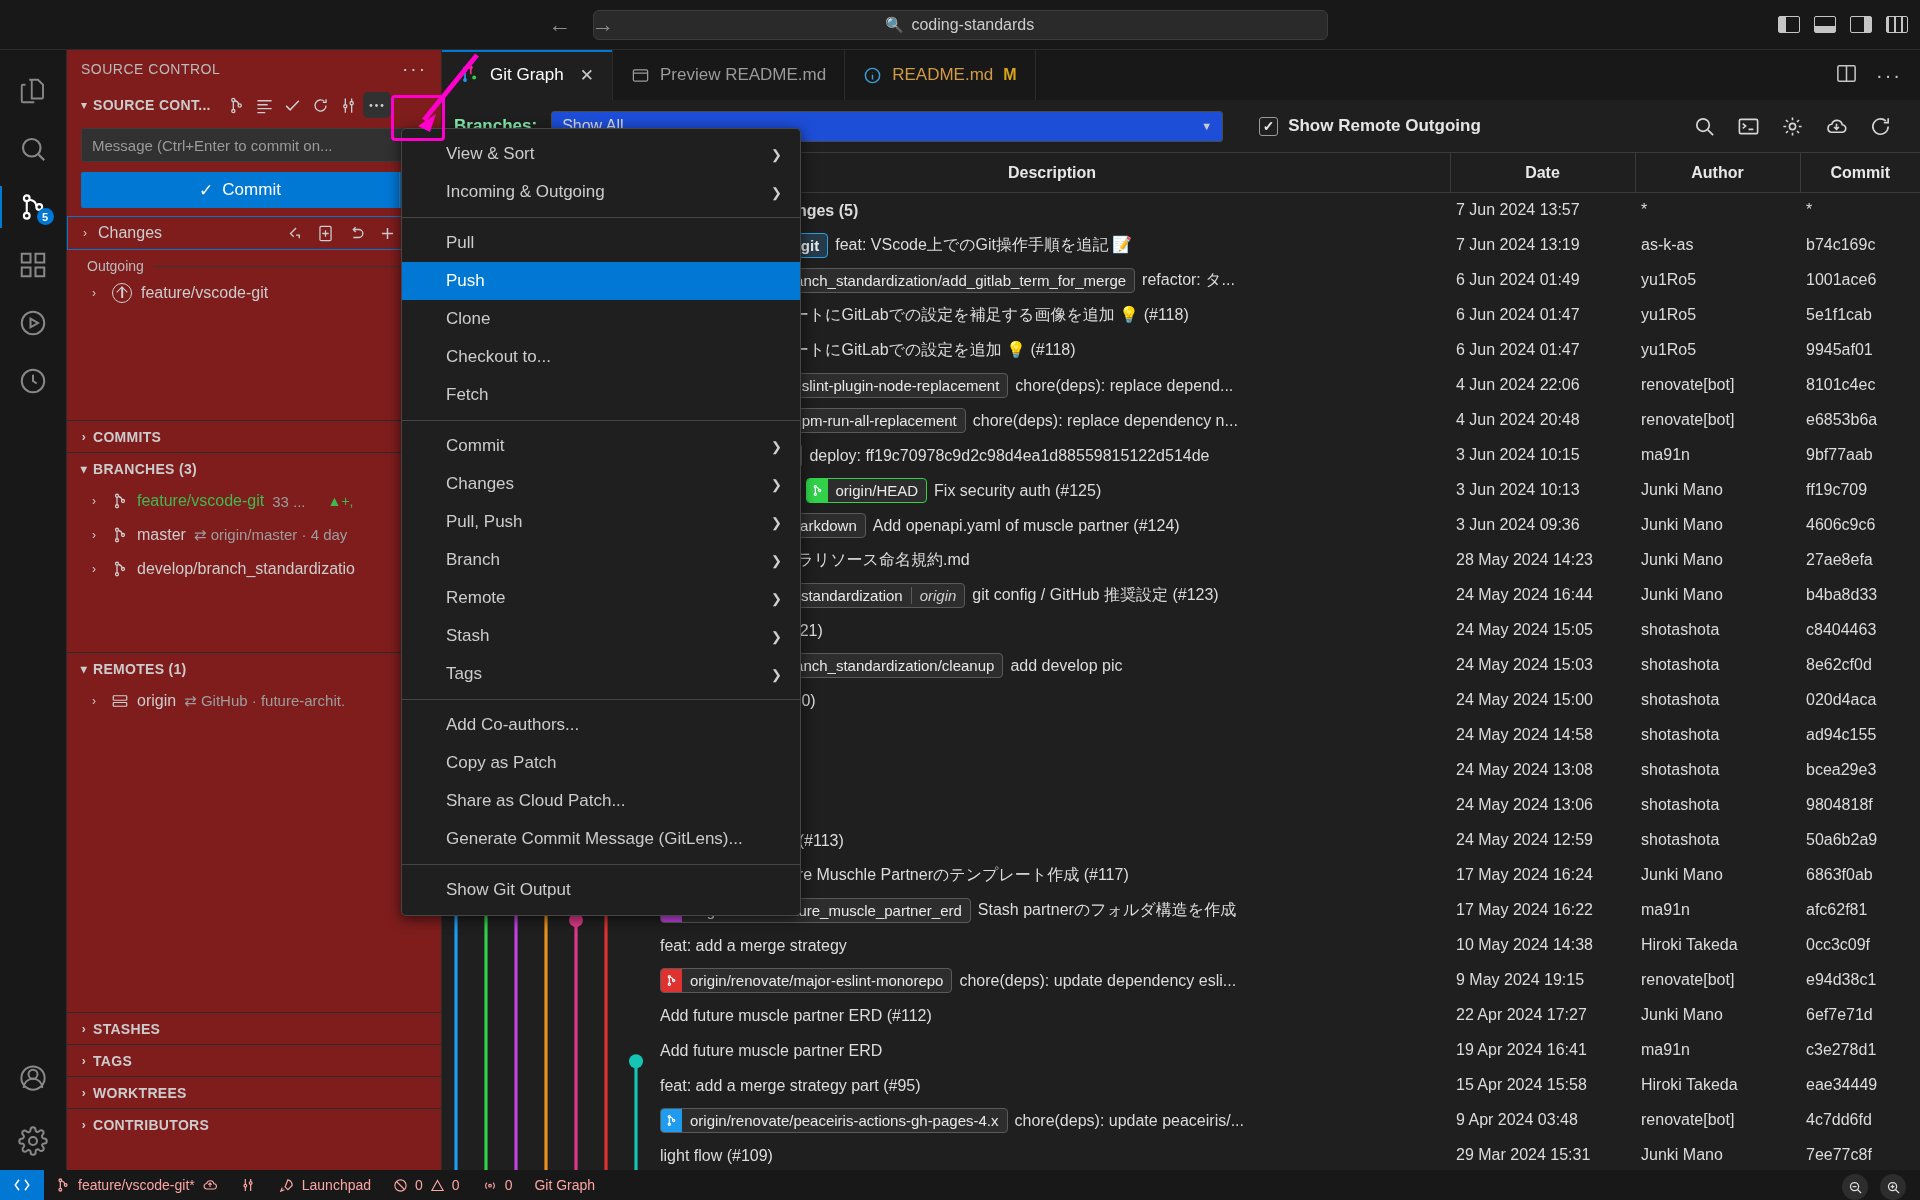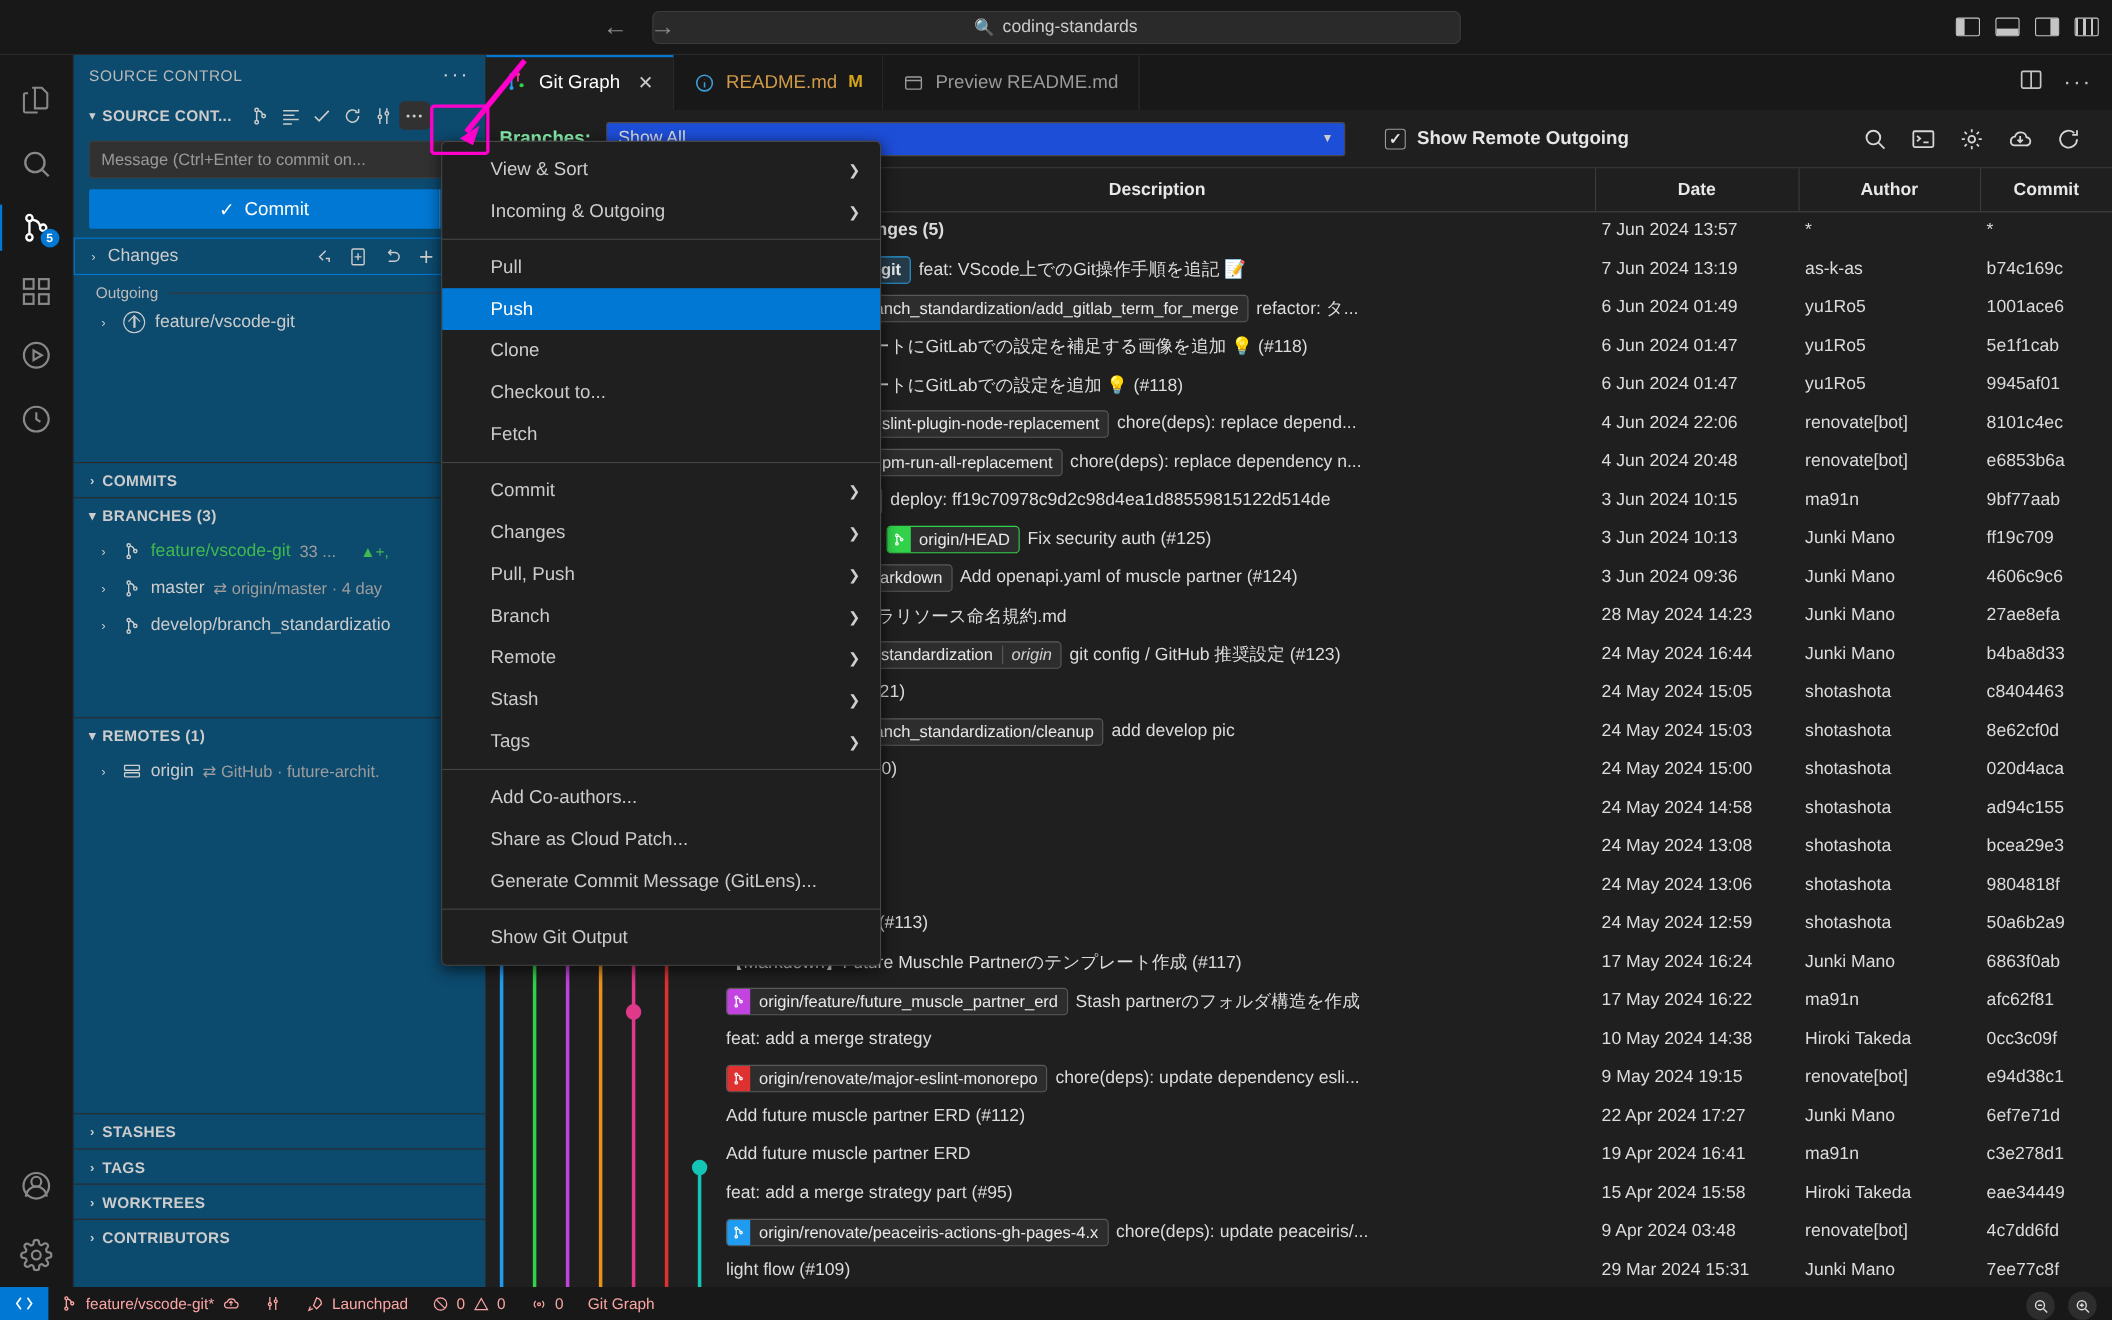--- a/index.html
+++ b/index.html
@@ -51,21 +51,21 @@
   .act-badge {
     position: absolute; right: 13px; bottom: 11px; background: #0078d4; color:#fff;
     border-radius: 10px; min-width: 17px; height: 17px; font-size: 11px;
     display:flex; align-items:center; justify-content:center; font-weight:600;
   }
   .act-bottom { margin-top: auto; padding-bottom: 10px; }
 
   
   .sidebar {
     position: absolute; left: 67px; top: 50px; width: 375px; height: 1120px;
-    background: #0c4a6e; border-right: 1px solid #2b2b2b;
+    background: #7f1d1d; border-right: 1px solid #2b2b2b;
   }
   .sb-title {
     height: 38px; display: flex; align-items: center; padding: 0 14px;
     font-size: 14px; letter-spacing: .5px; color: #bbbbbb;
     justify-content: space-between;
   }
   .sb-dots { color:#cccccc; font-size:19px; letter-spacing:2px; cursor:pointer; }
   .sc-header {
     height: 34px; display:flex; align-items:center; gap:0; padding: 0 8px; font-size: 14px;
   }
@@ -482,33 +482,33 @@
           <path d="M13 3v8" stroke="#e0398a"></path>
         <circle cx="6" cy="4" r="2.3" fill="#1f9cf0" stroke="none"></circle>
         <circle cx="13" cy="3" r="2.3" fill="#e0398a" stroke="none"></circle>
         <circle cx="6" cy="18" r="2.3" fill="#1f9cf0" stroke="none"></circle>
         <circle cx="17" cy="15" r="2.3" fill="#31d14a" stroke="none"></circle>
       </svg>
       <span>Git Graph</span>
       <span class="tab-close">✕</span>
     </div>
     <div class="tab">
+      <svg width="19" height="19" viewBox="0 0 24 24" fill="none" stroke="#9a9a9a" stroke-width="1.6">
+          <rect x="3" y="5" width="18" height="14" rx="1.5"></rect>
+          <path d="M3 9h18"></path>
+        </svg>
+      <span>Preview README.md</span>
+    </div>
+    <div class="tab">
       <svg width="19" height="19" viewBox="0 0 24 24" fill="none" stroke="#3b9dd8" stroke-width="1.8">
           <circle cx="12" cy="12" r="9"></circle>
           <path d="M12 11v6M12 7.5v.5"></path>
         </svg>
       <span style="color:#d19a47">README.md</span>
       <span class="tab-modified">M</span>
-    </div>
-    <div class="tab">
-      <svg width="19" height="19" viewBox="0 0 24 24" fill="none" stroke="#9a9a9a" stroke-width="1.6">
-          <rect x="3" y="5" width="18" height="14" rx="1.5"></rect>
-          <path d="M3 9h18"></path>
-        </svg>
-      <span>Preview README.md</span>
     </div>
     <div class="tabs-right">
       <span>
         <svg width="23" height="23" viewBox="0 0 24 24" fill="none" stroke="currentColor" stroke-width="1.6">
             <rect x="3" y="4" width="18" height="16" rx="1.5"></rect>
             <path d="M12 4v16"></path>
           </svg>
       </span>
       <span style="font-size:20px;letter-spacing:2px">···</span>
     </div>
@@ -972,20 +972,23 @@
       </div>
       <div class="mi">
         <span>Tags</span>
         <span class="sub">❯</span>
       </div>
       <div class="msep"></div>
       <div class="mi">
         <span>Add Co-authors...</span>
       </div>
       <div class="mi">
+        <span>Copy as Patch</span>
+      </div>
+      <div class="mi">
         <span>Share as Cloud Patch...</span>
       </div>
       <div class="mi">
         <span>Generate Commit Message (GitLens)...</span>
       </div>
       <div class="msep"></div>
       <div class="mi">
         <span>Show Git Output</span>
       </div>
     </div>

